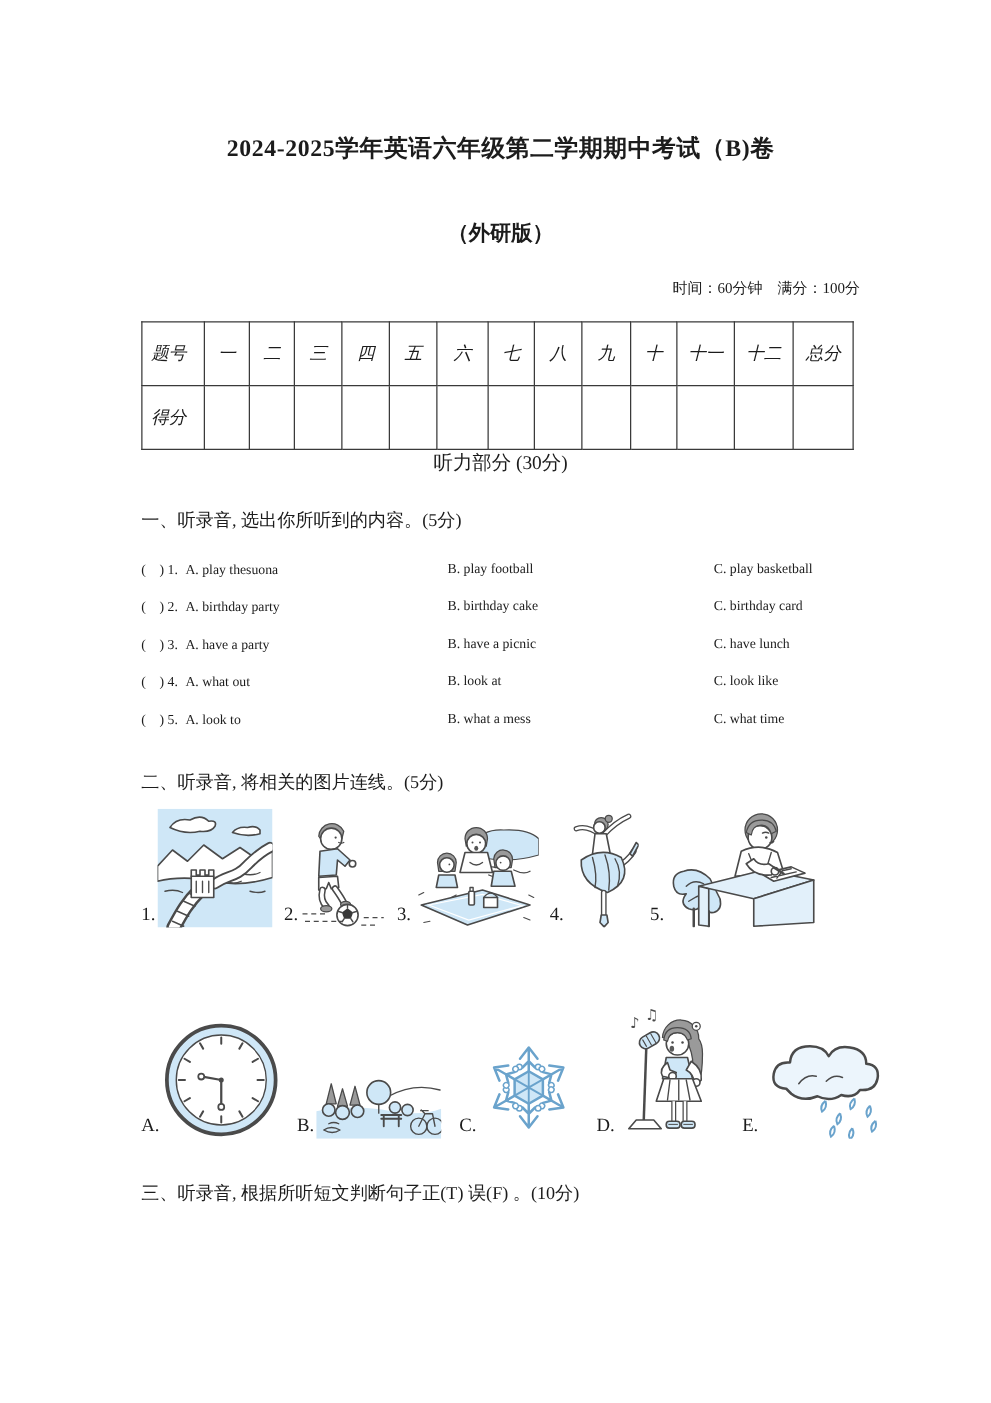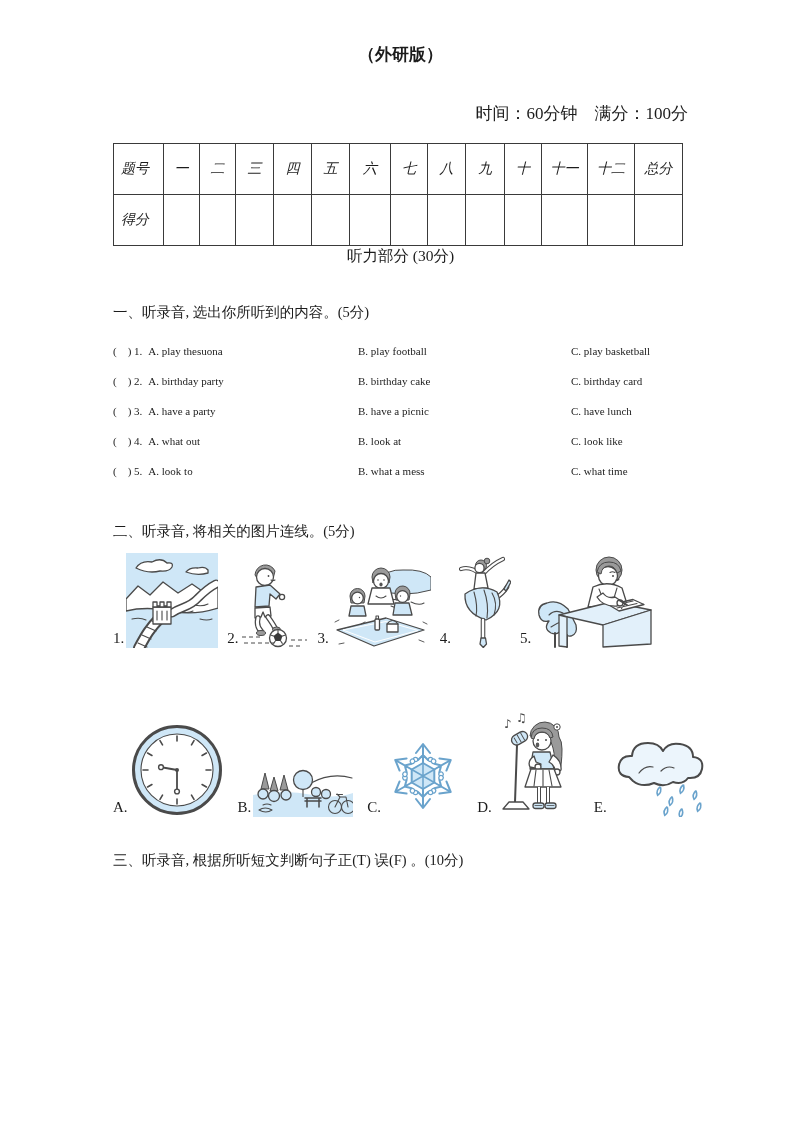--- a/index.html
+++ b/index.html
@@ -18,33 +18,33 @@
     font-family:"Liberation Serif","DejaVu Serif",serif; color:var(--text);
   }
   .content { width:575px; margin-left:113px; }
   .exam-title {
     margin:0; padding-top:106px; text-align:center;
     font-size:19px; font-weight:bold; letter-spacing:0.5px;
   }
   .exam-edition {
     margin:43px 0 0 0; text-align:center; font-size:17px; font-weight:bold;
   }
-  .exam-info { margin-top:36px; text-align:right; font-size:17px; }
+  .exam-info { margin-top:24px; text-align:right; font-size:12px; }
   table.score {
     margin-top:18px; border-collapse:collapse; table-layout:fixed; width:462px;
     font-size:14px;
     font-style:italic;
   }
   table.score td {
     border:1px solid var(--table-border); height:50px;
     text-align:center; vertical-align:middle; padding:0;
   }
   table.score td.lbl { text-align:left; padding-left:7px; }
   .section-title { text-align:center; font-size:15.5px; }
-  .part-heading { margin-top:36px; font-size:14.5px; }
+  .part-heading { margin-top:26px; font-size:14.5px; }
   .mc-list { margin-top:14px; }
   .mc-row { display:flex; height:30px; align-items:center; font-size:11px; }
   .mc-a { width:245px; white-space:pre; }
   .mc-a .opt { margin-left:6px; white-space:normal; }
   .mc-b { width:193px; }
   .mc-c { flex:1;margin-left:20px; }
   .fig-row { display:flex; align-items:flex-end; }
   .fig-row-1 { margin-top:12px; }
   .fig-row-2 { margin-top:64px; }
   .fig { display:flex; align-items:flex-end; }
@@ -59,20 +59,21 @@
   .gr1 { fill:var(--hair-gray); stroke:var(--ink); stroke-width:1; stroke-linejoin:round; }
   .ln1 { fill:none; stroke:var(--ink); stroke-width:1.1; stroke-linecap:round; stroke-linejoin:round; }
   .noteg { font:12px "DejaVu Sans",sans-serif; fill:var(--ink); }
   .dropp { fill:#fff; stroke:var(--blue-ink); stroke-width:1.6; }
 </style>
 </head>
 <body>
 
 <div class="content">
 
+  <h1 class="exam-title">2024-2025学年英语六年级第二学期期中考试（B)卷</h1>
   <h2 class="exam-edition">（外研版）</h2>
   <div class="exam-info">时间：60分钟　满分：100分</div>
 
   <table class="score">
     <colgroup>
       <col style="width:50px">
         <col style="width:36px">
         <col style="width:36px">
         <col style="width:38px">
       <col style="width:38px">

